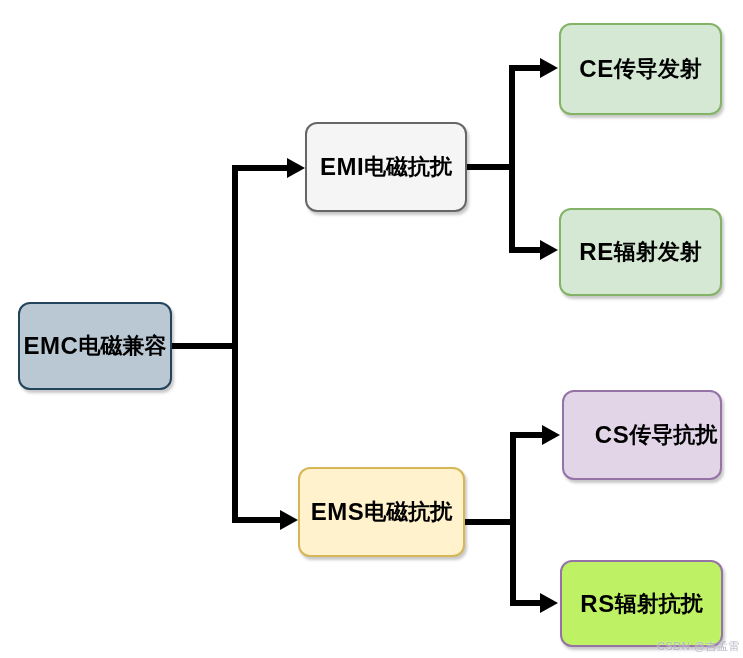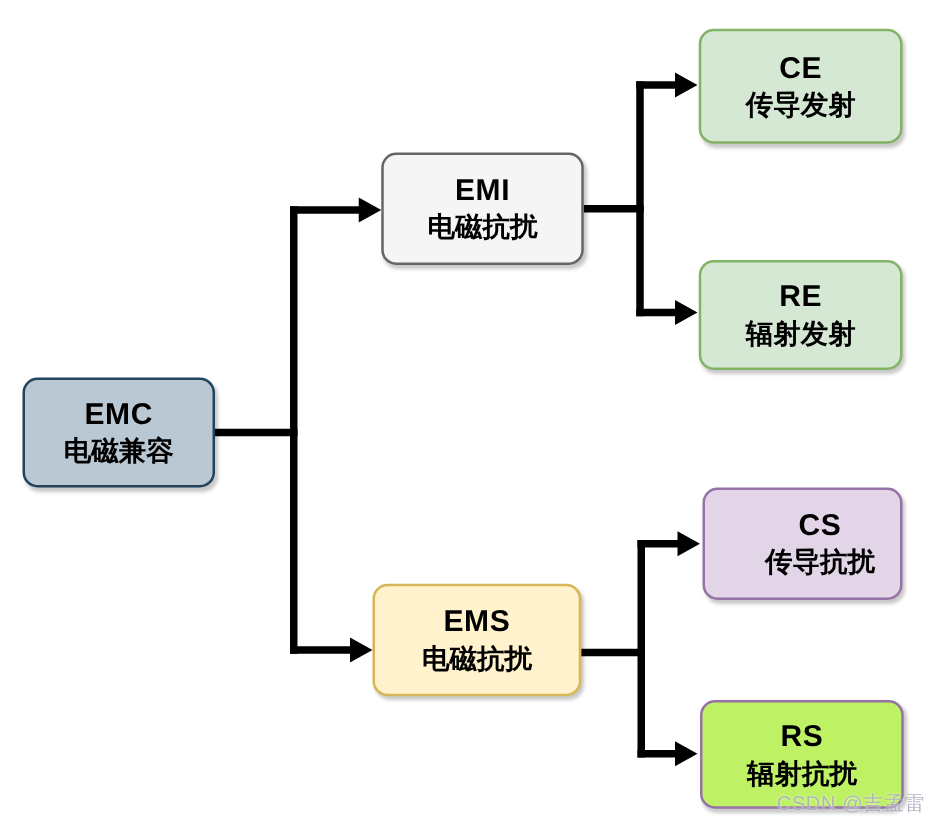--- a/index.html
+++ b/index.html
@@ -16,21 +16,21 @@
     left: 0; top: 0;
     width: 743px; height: 658px;
   }
   .conn { fill: none; stroke-width: 6; }
   .node {
     position: absolute;
     box-sizing: border-box;
     border: 2px solid #000;
     border-radius: 12px;
     display: flex;
-    flex-direction: column;
+    flex-direction: row;
     align-items: center;
     justify-content: center;
     text-align: center;
     box-shadow: 2px 3px 3px rgba(0,0,0,0.22);
     color: #000000;
   }
   .node .acronym {
     font-size: 24px;
     font-weight: bold;
     line-height: 1.25;
@@ -39,21 +39,21 @@
   .node .label {
     font-size: 22px;
     font-weight: bold;
     line-height: 1.25;
     text-align: right;
   }
   .watermark {
     position: absolute;
     right: 3px;
     bottom: 4px;
-    font-size: 16px;
+    font-size: 11px;
     color: rgba(168, 168, 184, 0.85);
     text-shadow: 0 0 2px rgba(255,255,255,0.8);
     letter-spacing: 0.5px;
   }
 </style>
 </head>
 <body>
 
 <div class="canvas">
 

